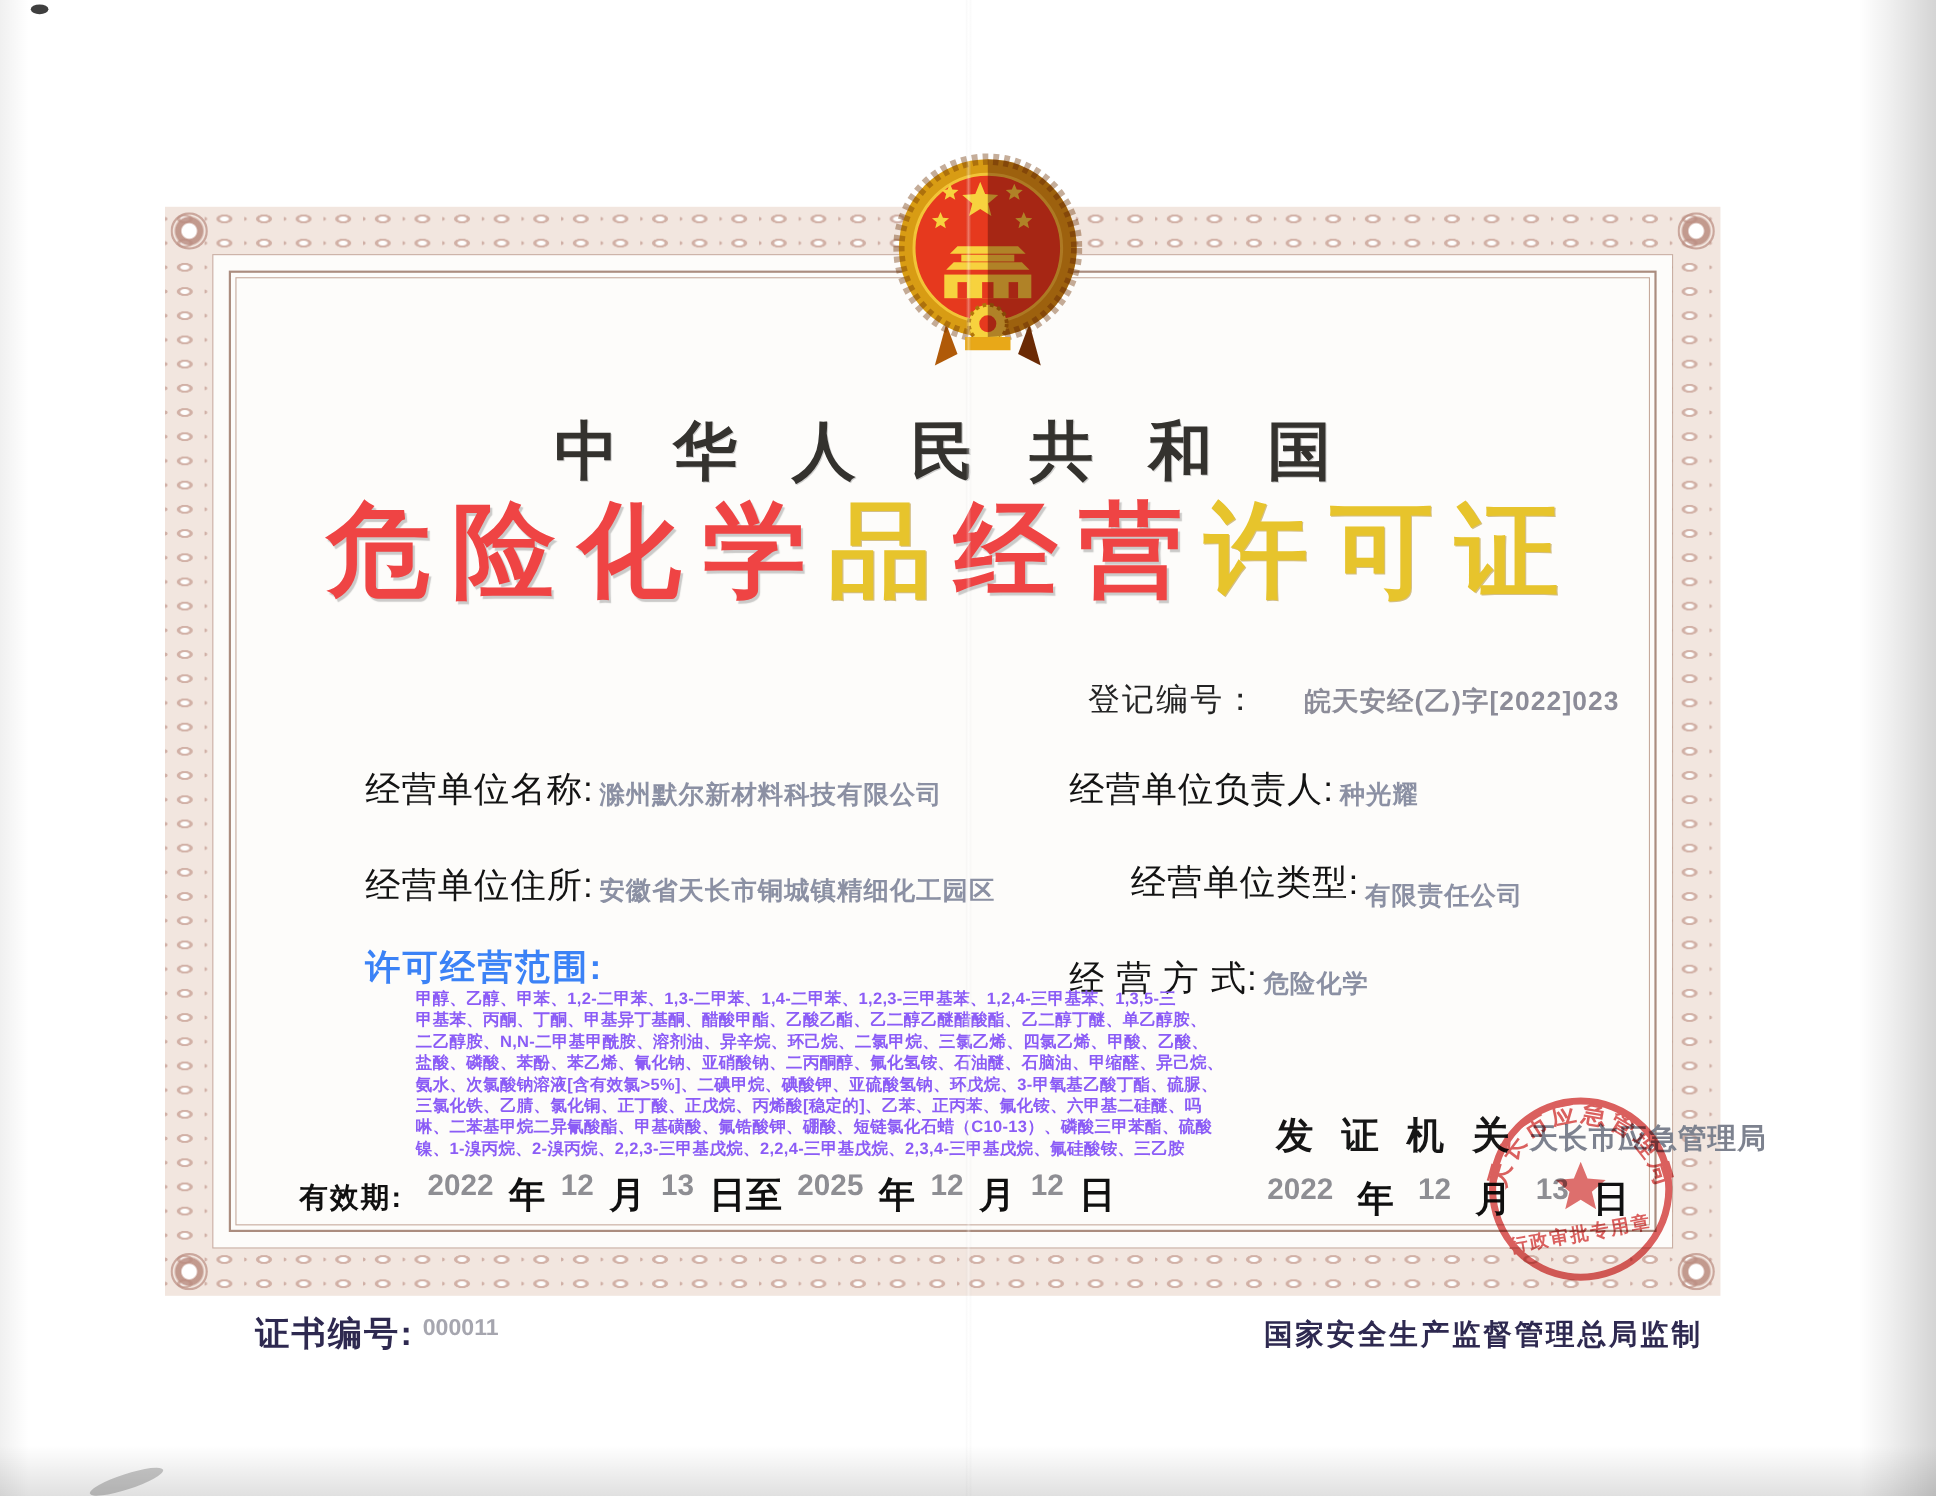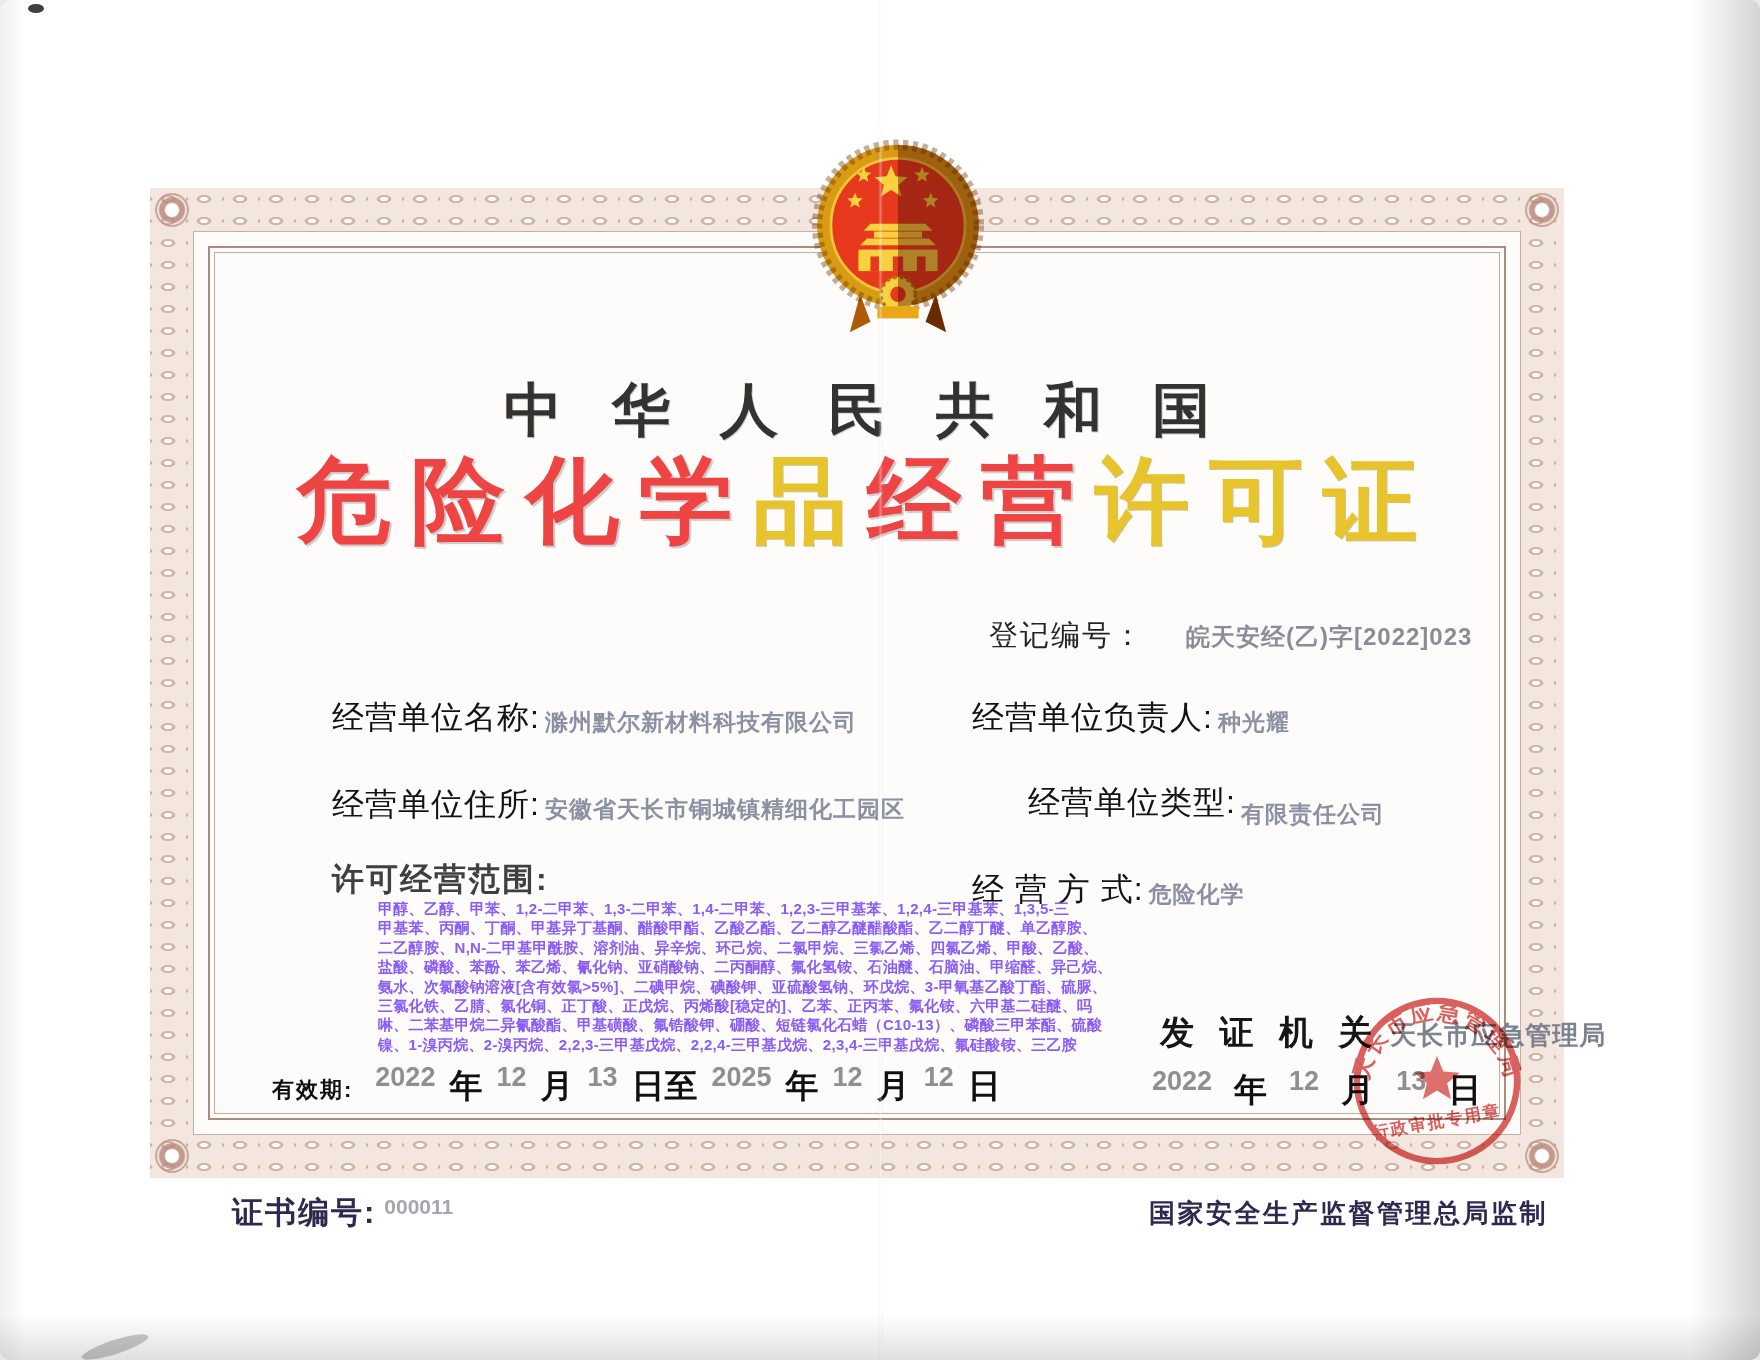--- a/index.html
+++ b/index.html
@@ -1,18 +1,18 @@
 <!DOCTYPE html>
 <html><head>
 <meta charset="utf-8">
 <style>
   html,body{margin:0;padding:0;background:#e8e8e8;}
   .photo{
     position:relative;width:1760px;height:1360px;background:#ffffff;
-    overflow:hidden;font-family:"Liberation Sans", sans-serif;border-radius:10px;
+    overflow:hidden;font-family:"Liberation Sans", sans-serif;
   }
   
   .cert{position:absolute;left:150px;top:188px;width:1414px;height:990px;background:#fdfcfa;}
   .band{
     position:absolute;inset:0;
     background-color:#f2e6df;
     background-image:
       radial-gradient(ellipse 11px 6px at 18px 11px, rgba(255,255,255,.95) 0 30%, rgba(198,158,146,.75) 44% 62%, rgba(198,158,146,0) 70%),
       radial-gradient(ellipse 4px 3px at 0px 11px, rgba(186,140,128,.6) 0 45%, rgba(186,140,128,0) 70%);
     background-size:36px 22px,36px 22px;
@@ -52,30 +52,30 @@
 
   .row{position:absolute;display:flex;align-items:baseline;z-index:3;white-space:nowrap;}
   .row .lab{font-size:32px;font-weight:normal;color:#131313;letter-spacing:1px;text-align:center;}
   .row .val{font-size:23px;font-weight:bold;color:#8b90a3;letter-spacing:1px;margin-left:5px;position:relative;top:2px;}
   #row-name{left:332px;top:696px;}
   #row-addr{left:332px;top:783px;}
   #row-manager{left:972px;top:696px;}
   #row-type{left:1028px;top:781px;}
   #row-type .val{top:9px;}
   #row-mode{left:972px;top:868px;}
-  #scope-label{position:absolute;left:332px;top:858px;font-size:32px;font-weight:bold;color:#404040;letter-spacing:2px;z-index:3;}
+  #scope-label{position:absolute;left:332px;top:858px;font-size:32px;font-weight:bold;color:#3b82f6;letter-spacing:2px;z-index:3;}
 
   .scope{
     position:absolute;left:378px;top:899px;width:740px;z-index:3;
     font-size:15px;line-height:19.4px;font-weight:bold;color:#8b5cf6;letter-spacing:.3px;
   }
   .scope div{white-space:nowrap;}
 
   .validity{position:absolute;left:272px;top:1064px;display:flex;align-items:baseline;gap:14px;z-index:3;white-space:nowrap;}
-  .validity .lab{font-size:22px;font-weight:bold;color:#101010;letter-spacing:2px;margin-right:8px;}
+  .validity .lab{font-size:26px;font-weight:bold;color:#101010;letter-spacing:2px;margin-right:8px;}
   .vunit{font-size:33px;font-weight:bold;color:#101010;}
   .vnum{font-size:27px;font-weight:bold;color:#8e8e93;transform:translateY(-11px);}
 
   .issuer{position:absolute;left:1160px;top:1010px;display:flex;align-items:baseline;z-index:3;white-space:nowrap;}
   .issuer .lab{font-size:34px;font-weight:bold;color:#161616;letter-spacing:8px;}
   .issuer .val{font-size:26px;font-weight:bold;color:#7d828f;letter-spacing:1px;margin-left:10px;}
   .issue-date{position:absolute;left:1152px;top:1068px;display:flex;align-items:baseline;gap:22px;z-index:3;white-space:nowrap;}
 
   .foot-left{position:absolute;left:232px;top:1192px;display:flex;align-items:baseline;z-index:3;}
   .foot-left .lab{font-size:31px;font-weight:bold;color:#2e2950;letter-spacing:2px;}

